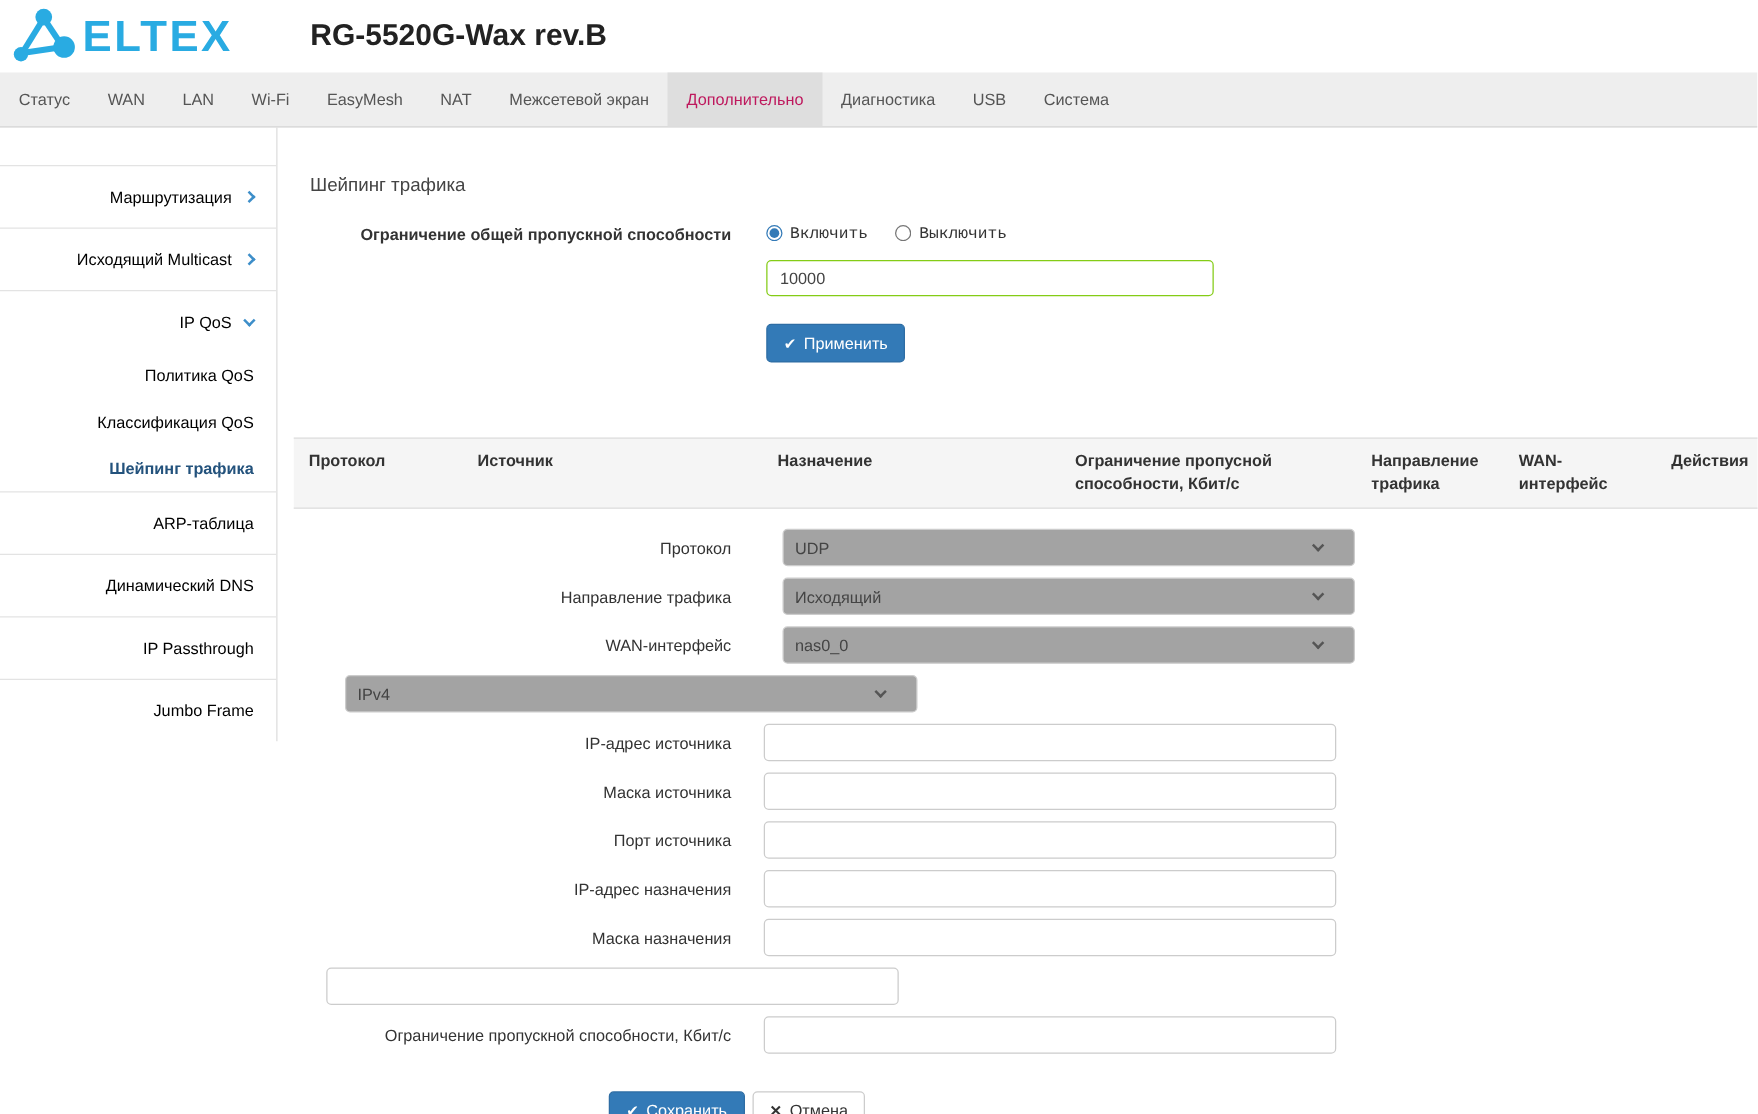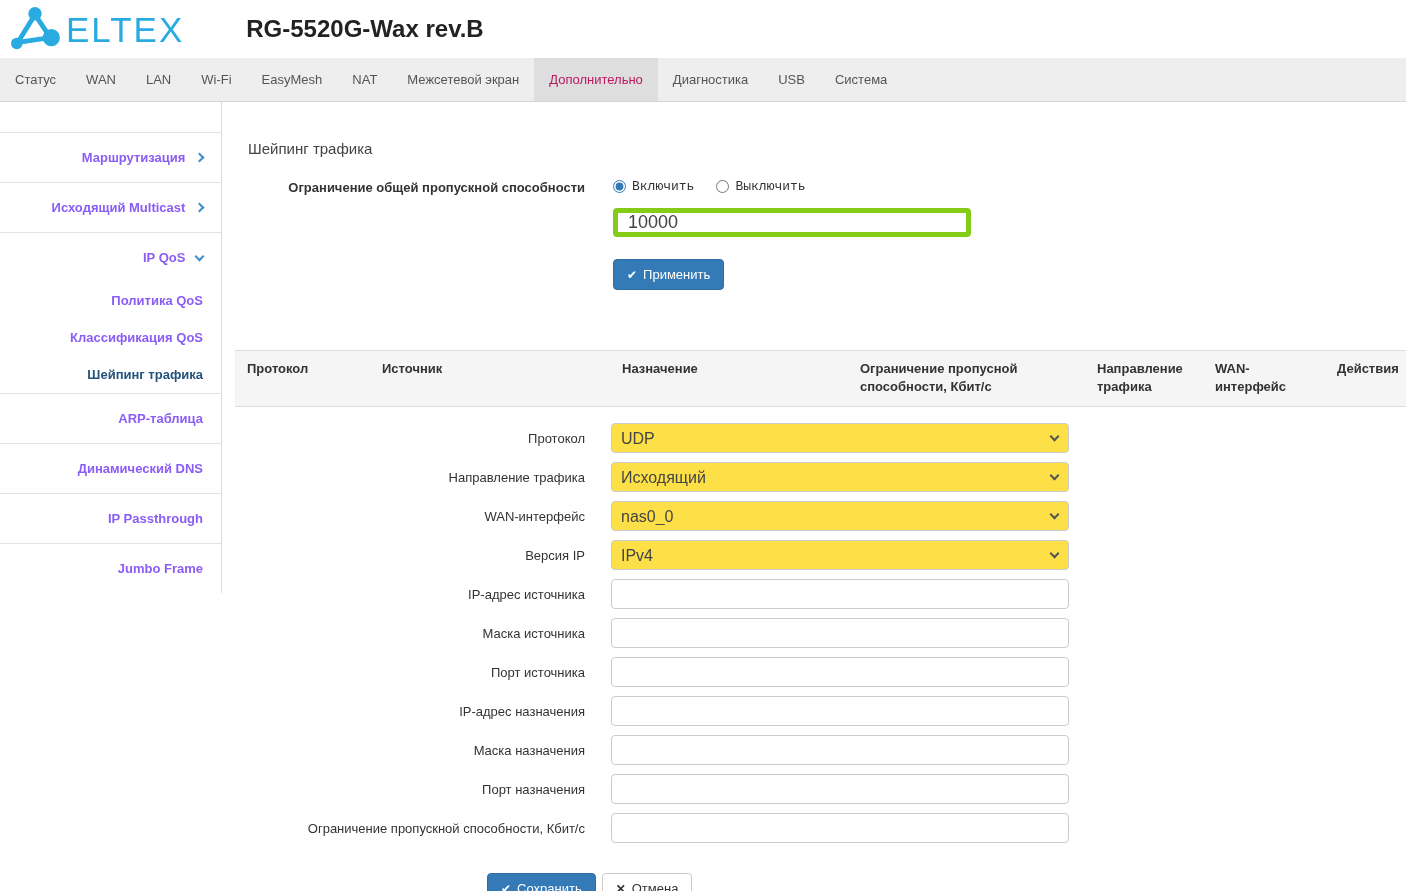--- a/index.html
+++ b/index.html
@@ -15,21 +15,21 @@
   .topbar {
     display: flex;
     align-items: center;
     height: 58px;
     padding: 4px 10px;
     background: #fff;
   }
   .logo { display: flex; align-items: center; cursor: default; }
   .logo-text {
     font-size: 35px;
-    font-weight: normal;
+    font-weight: bold;
     color: #29abe2;
     letter-spacing: 2px;
     margin-left: 6px;
     line-height: 1;
   }
   .device-title {
     font-size: 24px;
     font-weight: bold;
     color: #222;
     margin-left: 62px;
@@ -57,24 +57,23 @@
   .sidebar {
     width: 222px;
     flex: 0 0 222px;
     padding-top: 30px;
     border-right: 1px solid #ddd;
   }
   .side-item {
     display: block;
     text-align: right;
     padding: 17px 18px;
-    color: #8b5cf6;
+    color: #000000;
     cursor: pointer;
     white-space: nowrap;
-    font-weight: bold;
   }
   .side-item.divided { border-top: 1px solid #e3e3e3; }
   .side-item.sub { padding: 11px 18px; }
   .side-item.active { color: #23527c; font-weight: bold; cursor: default; }
   .chev {
     display: inline-block;
     width: 7px; height: 7px;
     border-right: 2px solid #3d8ec9;
     border-bottom: 2px solid #3d8ec9;
     margin-left: 7px;
@@ -103,23 +102,23 @@
   .gl-controls { margin-left: 28px; }
   .radio-row { display: flex; align-items: center; gap: 6px; padding-top: 2px; }
   .radio-row label { margin-right: 16px; cursor: pointer; font-family: Liberation Mono, monospace; }
   .radio-row input[type="radio"] { accent-color: #337ab7; cursor: pointer; width: 13px; height: 13px; }
   .bw-input {
     display: block;
     margin-top: 14px;
     width: 358px;
     height: 29px;
     padding: 4px 10px;
-    border: 5px solid #84cc16;
+    border: 1px solid #84cc16;
     border-radius: 4px;
-    font-size: 18px;
+    font-size: 13px;
     color: #444;
     font-family: "Liberation Sans", sans-serif;
   }
   .btn {
     display: inline-flex;
     align-items: center;
     gap: 6px;
     padding: 7px 13px;
     font-size: 13px;
     border-radius: 4px;
@@ -146,27 +145,28 @@
   .rule-form { margin-top: 16px; }
   .form-row { display: flex; align-items: center; margin-bottom: 9px; }
   .form-label { width: 350px; text-align: right; color: #333; }
   .ctrl-wrap { margin-left: 26px; position: relative; width: 458px; }
   .ctrl-wrap select {
     width: 100%;
     height: 30px;
     padding: 4px 26px 4px 9px;
     border: 1px solid #ccc;
     border-radius: 4px;
-    background: #fde047;
+    background: #a3a3a3;
     color: #444;
-    font-size: 16px;
+    font-size: 13px;
     font-family: "Liberation Sans", sans-serif;
     appearance: none;
     -webkit-appearance: none;
     cursor: pointer;
+    margin-left: 15px;
   }
   .sel-chev {
     position: absolute;
     right: 11px; top: 10px;
     width: 7px; height: 7px;
     border-right: 2px solid #555;
     border-bottom: 2px solid #555;
     transform: rotate(45deg);
     pointer-events: none;
   }
@@ -308,21 +308,20 @@
 
         <div class="form-row">
           <div class="form-label">WAN-интерфейс</div>
           <div class="ctrl-wrap">
             <select><option selected="">nas0_0</option></select>
             <span class="sel-chev"></span>
           </div>
         </div>
 
         <div class="form-row">
-          <div class="form-label">Версия IP</div>
           <div class="ctrl-wrap">
             <select><option selected="">IPv4</option></select>
             <span class="sel-chev"></span>
           </div>
         </div>
 
         <div class="form-row">
           <div class="form-label">IP-адрес источника</div>
           <div class="ctrl-wrap">
             <input type="text" value="" style="">
@@ -351,21 +350,20 @@
         </div>
 
         <div class="form-row">
           <div class="form-label">Маска назначения</div>
           <div class="ctrl-wrap">
             <input type="text" value="" style="">
           </div>
         </div>
 
         <div class="form-row">
-          <div class="form-label">Порт назначения</div>
           <div class="ctrl-wrap">
             <input type="text" value="" style="">
           </div>
         </div>
 
         <div class="form-row">
           <div class="form-label">Ограничение пропускной способности, Кбит/с</div>
           <div class="ctrl-wrap">
             <input type="text" value="" style="">
           </div>

